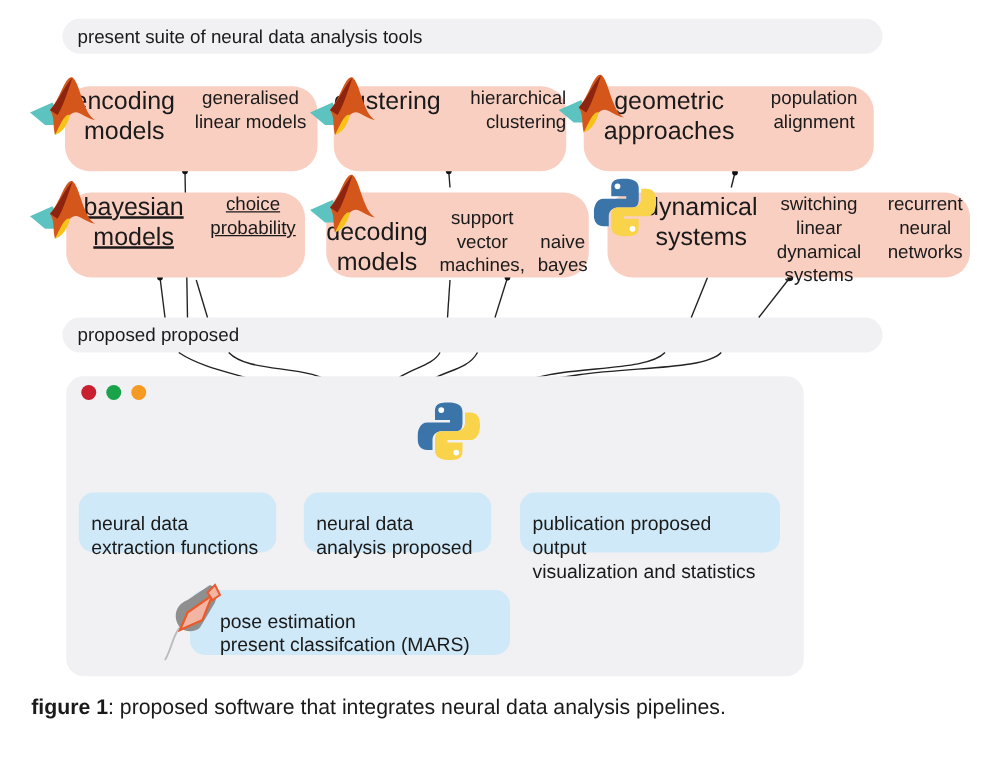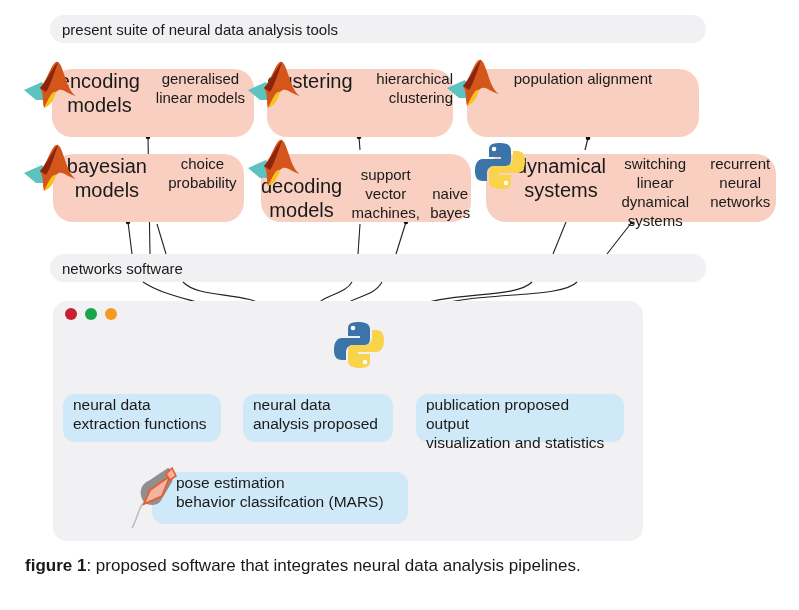--- a/index.html
+++ b/index.html
@@ -6,35 +6,35 @@
   body { width:799px; height:610px; position:relative; overflow:hidden;
          font-family:"Liberation Sans", sans-serif; color:#1a1a1a; }
   .bar { position:absolute; background:#f1f1f3; border-radius:14px; font-size:15px;
          display:flex; align-items:center; padding-left:12px; box-sizing:border-box; }
   .pbox { position:absolute; background:#f9cfc2; border-radius:20px; text-align:center;
           box-sizing:border-box; display:flex; justify-content:center; }
   .pbox .t { font-size:20px; line-height:24px; }
   .pbox .s { font-size:15px; line-height:19px; }
   .panel { position:absolute; background:#f1f1f4; border-radius:14px; }
   .bbox { position:absolute; background:#cfe9f8; border-radius:12px; font-size:15.5px;
-          line-height:19px; box-sizing:border-box; padding:1px 10px; }
+          line-height:19px; box-sizing:border-box; padding:16px 10px; }
   .dot { position:absolute; width:12px; height:12px; border-radius:50%; }
   .icon { position:absolute; }
   svg.lines { position:absolute; left:0; top:0; }
   .caption { position:absolute; left:25px; top:556px; font-size:17px; }
   .caption b { font-weight:bold; }
 </style>
 </head>
 <body>
 
 <div class="bar" style="left:50px;top:15px;width:656px;height:28px;text-align:center;">
   <span>present suite of neural data analysis tools</span>
 </div>
 <div class="bar" style="left:50px;top:254px;width:656px;height:28px;">
-  <span>networks software</span>
+  <span>proposed proposed</span>
 </div>
 
 <svg class="lines" width="799" height="610">
   <g fill="none" stroke="#222" stroke-width="1.1">
     <path d="M148 137 L150 254"></path>
     <path d="M359 137 L360 150"></path>
     <path d="M588 138 L585 150"></path>
     <path d="M128 222 L132 254"></path>
     <path d="M157 224 L166 254"></path>
     <path d="M360 224 L358 254"></path>
@@ -75,23 +75,24 @@
 
 <div class="pbox" style="left:52px;top:69px;width:202px;height:68px;">
   <div class="t">encoding models</div>
   <div class="s">generalised linear models</div>
 </div>
 <div class="pbox" style="left:267px;top:69px;width:186px;height:68px;text-align:right;">
   <div class="t">clustering</div>
   <div class="s">hierarchical clustering</div>
 </div>
 <div class="pbox" style="left:467px;top:69px;width:232px;height:68px;">
+  <div class="t">geometric approaches</div>
   <div class="s">population alignment</div>
 </div>
-<div class="pbox" style="left:53px;top:154px;width:191px;height:68px;">
+<div class="pbox" style="left:53px;top:154px;width:191px;height:68px;text-decoration:underline;">
   <div class="t">bayesian models</div>
   <div class="s">choice probability</div>
 </div>
 <div class="pbox" style="left:261px;top:154px;width:210px;height:68px;align-items:flex-end;">
   <div class="t">decoding models</div>
   <div class="s">support vector machines,</div>
   <div class="s">naive bayes</div>
 </div>
 <div class="pbox" style="left:486px;top:154px;width:290px;height:68px;padding-left:30px;">
   <div class="t">dynamical systems</div>
@@ -156,21 +157,21 @@
 <div class="bbox" style="left:243px;top:394px;width:150px;height:48px;">
   <div>neural data</div>
   <div>analysis proposed</div>
 </div>
 <div class="bbox" style="left:416px;top:394px;width:208px;height:48px;">
   <div>publication proposed output</div>
   <div>visualization and statistics</div>
 </div>
 <div class="bbox" style="left:152px;top:472px;width:256px;height:52px;padding-left:24px;">
   <div>pose estimation</div>
-  <div>behavior classifcation (MARS)</div>
+  <div>present classifcation (MARS)</div>
 </div>
 
 <svg class="icon" style="left:124px;top:462px" width="60" height="68" viewBox="0 0 60 68">
   <path d="M8,66 C14,56 14,46 20,40" fill="none" stroke="#bbb" stroke-width="1.5"></path>
   <path d="M20,40 C14,32 16,22 26,18 L44,6 C50,8 50,14 48,20 L36,40 C32,44 24,44 20,40Z" fill="#8f8f8f"></path>
   <polygon points="20,42 26,28 46,14 38,34" fill="#f2b5a3" stroke="#ea5a2b" stroke-width="1.8"></polygon>
   <polygon points="42,12 48,6 52,14 46,18" fill="#f2b5a3" stroke="#ea5a2b" stroke-width="1.6"></polygon>
 </svg>
 
 <div class="caption">

